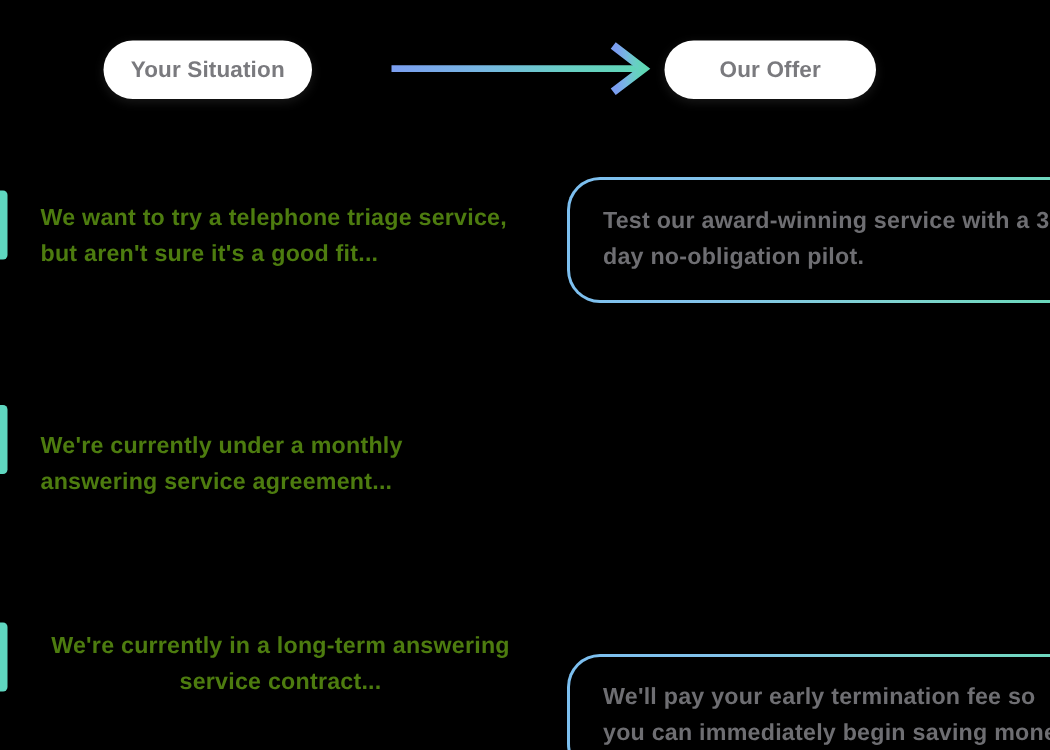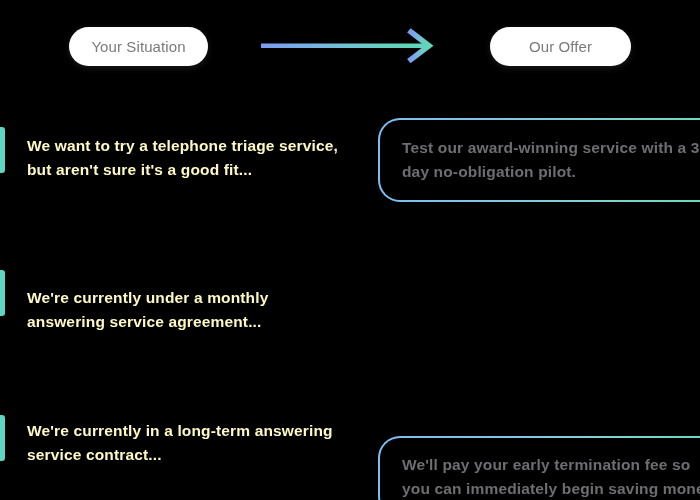--- a/index.html
+++ b/index.html
@@ -28,36 +28,36 @@
     width: 700px;
     height: 95px;
   }
 
   .pill {
     position: absolute;
     background: #ffffff;
     border-radius: 999px;
     color: #7a7a7e;
     font-size: 15px;
-    font-weight: 400;
+    font-weight: 700;
     letter-spacing: 0.1px;
     display: flex;
     align-items: center;
     justify-content: center;
     box-shadow: 0 2px 7px rgba(255,255,255,0.10), 0 1px 3px rgba(0,0,0,0.35);
     white-space: nowrap;
   }
   .pill-situation {
     left: 69px;
     top: 27px;
     width: 139px;
     height: 39px;
   }
   .pill-offer {
-    left: 490px;
+    left: 443px;
     top: 27px;
     width: 141px;
     height: 39px;
   }
 
   
   .arrow-wrap {
     position: absolute;
     left: 255px;
     top: 28px;
@@ -97,29 +97,29 @@
     border-radius: 0 3px 3px 0;
   }
   .row-1 .accent-bar { top: 17px; }
   .row-2 .accent-bar { top: 12px; }
   .row-3 .accent-bar { top: 12px; }
 
   .situation-text {
     position: absolute;
     left: 27px;
     width: 320px;
-    color: #fef9c3;
+    color: #4d7c0f;
     font-size: 15.5px;
     font-weight: 700;
     line-height: 1.52;
     letter-spacing: 0.15px;
   }
   .row-1 .situation-text { top: 24px; }
   .row-2 .situation-text { top: 28px; }
-  .row-3 .situation-text { top: 16px; }
+  .row-3 .situation-text { top: 16px; text-align: center; }
 
   
   .offer-card {
     position: absolute;
     left: 378px;
     width: 367px;
     border-radius: 22px;
     padding: 2px;
     background: linear-gradient(100deg, #7cbff0 0%, #83c3ea 28%, #7fd3cf 62%, #62dbb3 100%);
     box-sizing: border-box;

